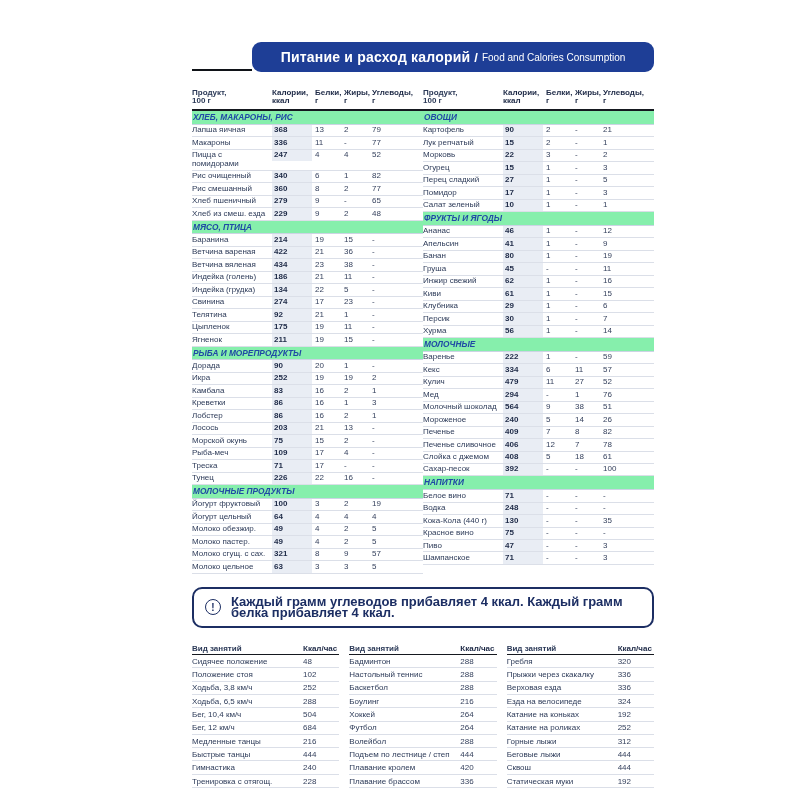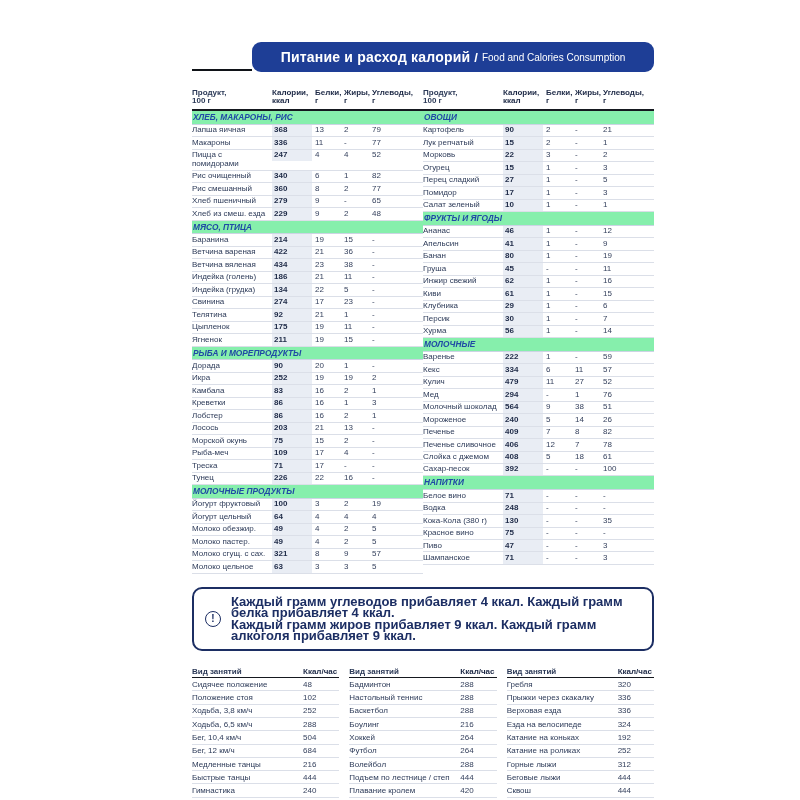--- a/index.html
+++ b/index.html
@@ -535,21 +535,21 @@
             <div class="fcell num">-</div>
           </div>
           <div class="frow data">
             <div class="fcell name">Водка</div>
             <div class="fcell cal">248</div>
             <div class="fcell num">-</div>
             <div class="fcell num">-</div>
             <div class="fcell num">-</div>
           </div>
           <div class="frow data">
-            <div class="fcell name">Кока-Кола (380 г)</div>
+            <div class="fcell name">Кока-Кола (440 г)</div>
             <div class="fcell cal">130</div>
             <div class="fcell num">-</div>
             <div class="fcell num">-</div>
             <div class="fcell num">35</div>
           </div>
           <div class="frow data">
             <div class="fcell name">Красное вино</div>
             <div class="fcell cal">75</div>
             <div class="fcell num">-</div>
             <div class="fcell num">-</div>
@@ -571,21 +571,20 @@
           </div>
         </div>
     </div>
 
     <div class="note-box">
       <div class="note-icon">
         <span>!</span>
       </div>
       <div class="note-text">
         <div>Каждый грамм углеводов прибавляет 4 ккал. Каждый грамм белка прибавляет 4 ккал.</div>
-        <div>Каждый грамм жиров прибавляет 9 ккал. Каждый грамм алкоголя прибавляет 9 ккал.</div>
       </div>
     </div>
 
     <div class="activity-tables" id="activities">
         <div class="activity-table">
           <div class="arow ahead">
             <div class="acell aname">Вид занятий</div>
             <div class="acell">Ккал/час</div>
           </div>
           <div class="arow data">

